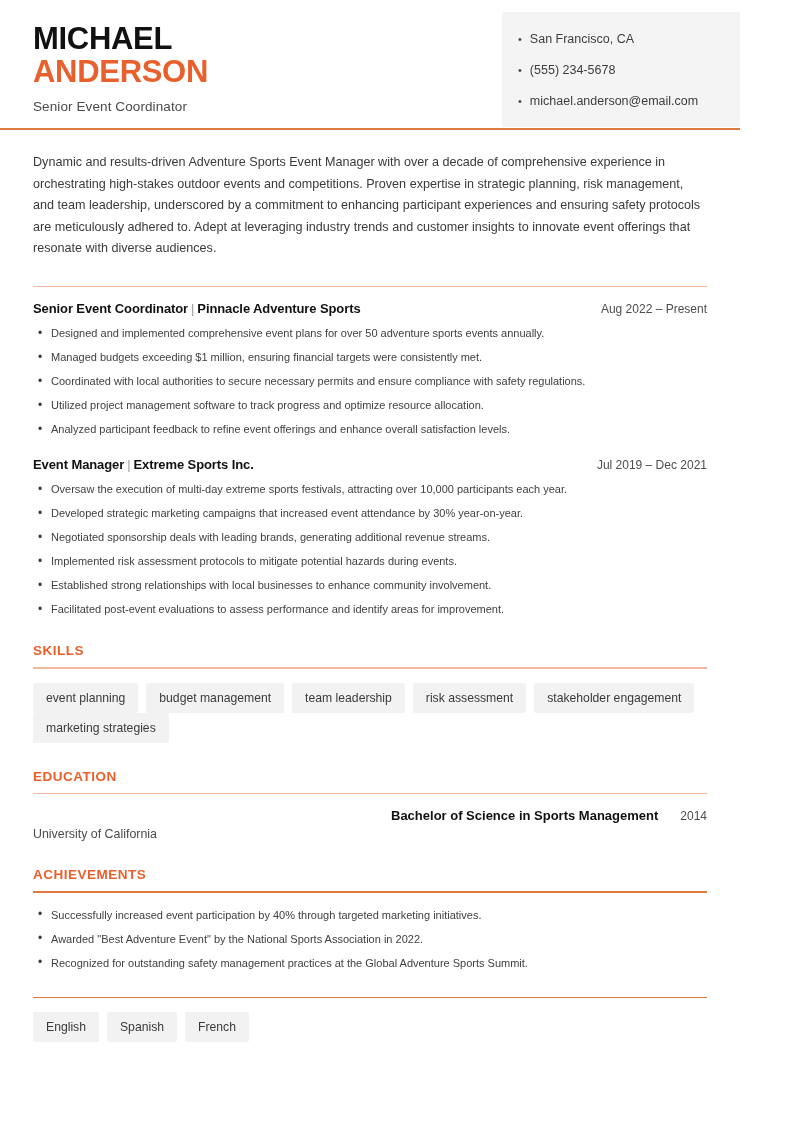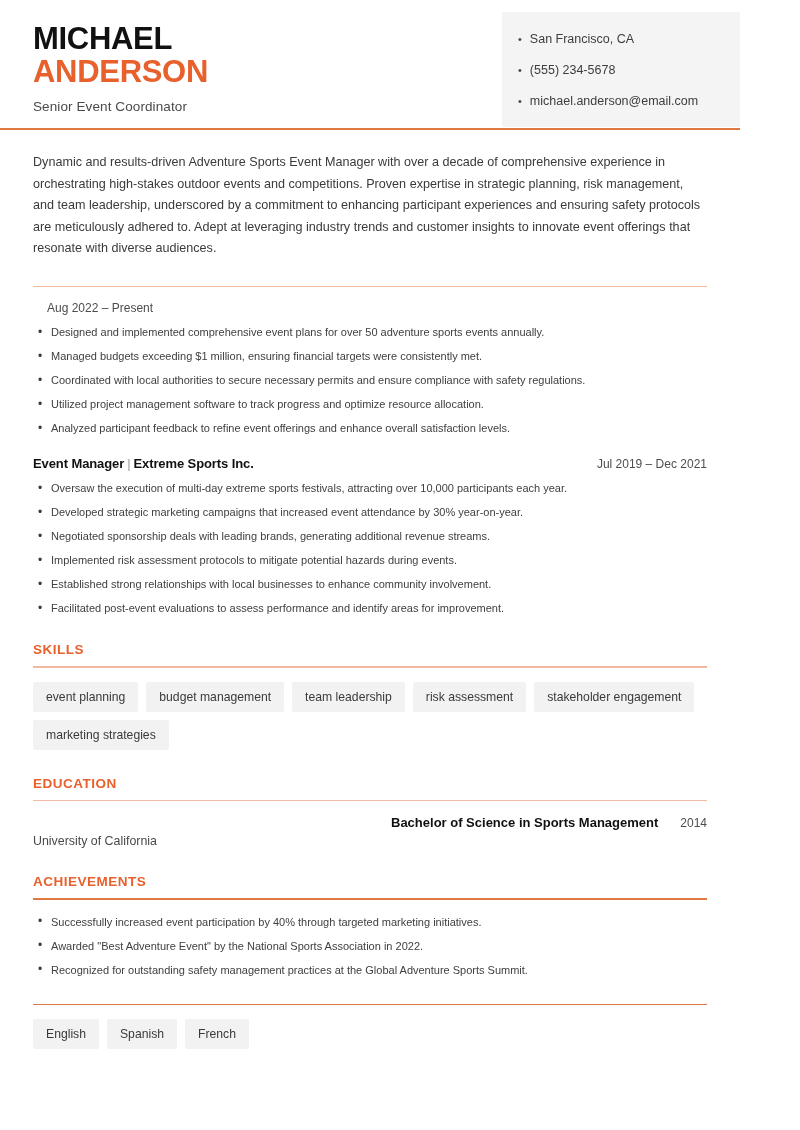--- a/index.html
+++ b/index.html
@@ -166,21 +166,21 @@
     left: 5px;
     top: -0.5px;
     color: #3a3a3a;
     font-size: 12px;
   }
 
   
   .chips {
     display: flex;
     flex-wrap: wrap;
-    gap: 8px 8px;
+    gap: 0 8px;
   }
   .chip {
     background: #f2f2f2;
     color: #3a3a3a;
     font-size: 12.2px;
     line-height: 14px;
     padding: 8px 13px;
     border-radius: 2px;
     white-space: nowrap;
   }
@@ -243,20 +243,23 @@
 
   <div class="content">
 
     <div class="summary">Dynamic and results-driven Adventure Sports Event Manager with over a decade of comprehensive experience in orchestrating high-stakes outdoor events and competitions. Proven expertise in strategic planning, risk management, and team leadership, underscored by a commitment to enhancing participant experiences and ensuring safety protocols are meticulously adhered to. Adept at leveraging industry trends and customer insights to innovate event offerings that resonate with diverse audiences.</div>
 
     <div class="section">
       <div class="section-rule"></div>
 
       <div class="entry">
         <div class="entry-head">
+          <div class="entry-title">
+            <span>Senior Event Coordinator</span><span class="sep">|</span><span>Pinnacle Adventure Sports</span>
+          </div>
           <div class="entry-date">Aug 2022 – Present</div>
         </div>
         <ul class="bullets">
           <li>Designed and implemented comprehensive event plans for over 50 adventure sports events annually.</li>
           <li>Managed budgets exceeding $1 million, ensuring financial targets were consistently met.</li>
           <li>Coordinated with local authorities to secure necessary permits and ensure compliance with safety regulations.</li>
           <li>Utilized project management software to track progress and optimize resource allocation.</li>
           <li>Analyzed participant feedback to refine event offerings and enhance overall satisfaction levels.</li>
         </ul>
       </div>

